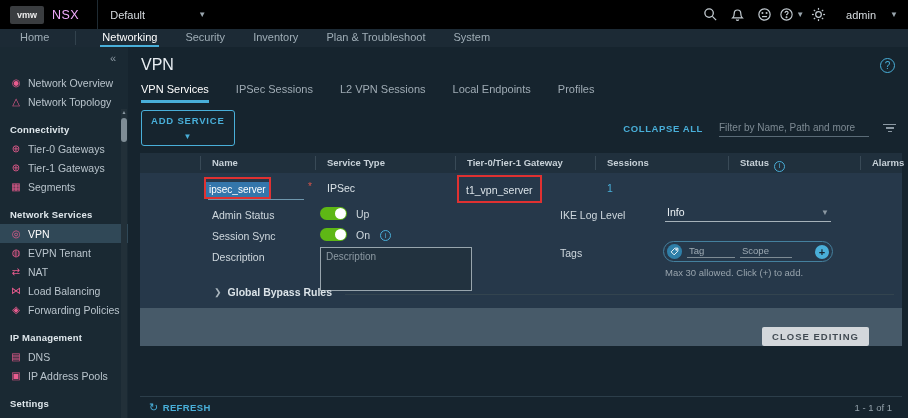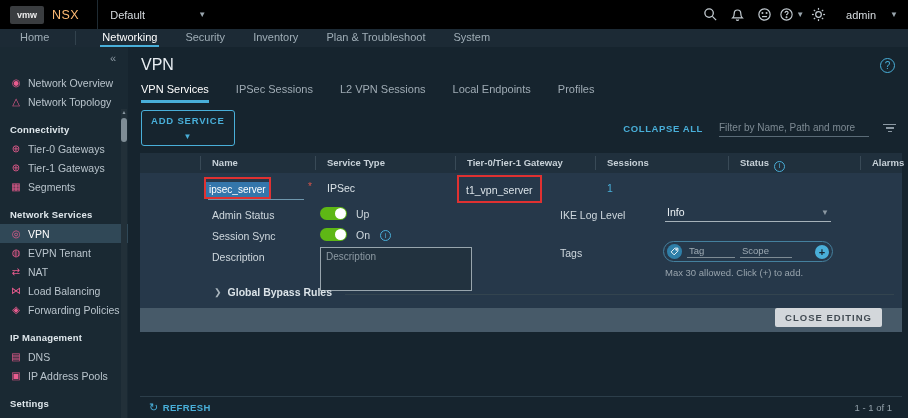--- a/index.html
+++ b/index.html
@@ -4,21 +4,21 @@
 <style>
   * { margin:0; padding:0; box-sizing:border-box; }
   html,body { width:908px; height:418px; overflow:hidden; background:#0d1920;
     font-family:"Liberation Sans", sans-serif; }
   .app { width:908px; height:418px; display:flex; flex-direction:column; background:#16242e; }
 
   
   .topbar { height:29px; background:#000; display:flex; align-items:center; flex:none; color:#d8dde1; }
   .logo-box { margin-left:10px; width:34px; height:18px; background:#3a3d40; border-radius:2px;
     display:flex; align-items:center; justify-content:center; font-size:9px; font-weight:bold; color:#ececec; }
-  .product-name { margin-left:8px; font-size:12.5px; color:#fdba74; letter-spacing:.5px; }
+  .product-name { margin-left:8px; font-size:12.5px; color:#f0abfc; letter-spacing:.5px; }
   .tb-divider { width:1px; height:29px; background:#1f2b33; margin-left:18px; }
   .org-selector { margin-left:12px; width:96px; display:flex; align-items:center; justify-content:space-between;
     font-size:11px; color:#d8dde1; cursor:pointer; }
   .spacer { flex:1; }
   .tb-icon { width:27px; height:22px; display:flex; align-items:center; justify-content:center; color:#c2cad0; cursor:pointer; }
   .tb-icon svg { display:block; }
   .user-menu { display:flex; align-items:center; gap:14px; margin:0 10px 0 14px; font-size:11px; }
   .chev { color:#9aa6ae; font-size:8px; }
 
   
@@ -104,21 +104,21 @@
   .tag-mini-input::placeholder { color:#9fabb4; }
   .plus-circle { width:14px; height:14px; border-radius:50%; background:#49afd9; color:#16242e; font-size:11px;
     font-weight:bold; display:flex; align-items:center; justify-content:center; margin-left:auto; cursor:pointer; flex:none; }
   .tags-help { position:absolute; font-size:9.5px; color:#98a4ad; white-space:nowrap; }
 
   .bypass { position:absolute; display:flex; align-items:center; gap:6px; cursor:pointer; }
   .bypass .caret { color:#a9b5bd; font-size:9px; }
   .bypass .txt { font-size:10.5px; font-weight:bold; color:#dbe3e8; }
   .bypass-line { position:absolute; height:1px; background:#33444f; }
 
-  .edit-footer { height:24px; background:#475a69; display:flex; align-items:flex-start; justify-content:flex-end; padding-right:20px; }
+  .edit-footer { height:38px; background:#475a69; display:flex; align-items:flex-end; justify-content:flex-end; padding-right:33px; }
   .close-editing { background:#d3d7db; color:#414a52; border:none; font-size:9.5px; font-weight:bold;
     letter-spacing:1px; padding:4px 10px; border-radius:2px; cursor:pointer; font-family:"Liberation Sans", sans-serif; }
 
   .fill { flex:1; }
 
   .statusbar { height:22px; border-top:1px solid #2c3e4a; display:flex; align-items:center;
     justify-content:space-between; padding:0 10px 0 9px; margin:0 6px 0 12px; }
   .refresh { display:flex; align-items:center; gap:4px; color:#49afd9; font-size:9.5px; font-weight:bold;
     letter-spacing:.4px; cursor:pointer; }
   .refresh .ricon { font-size:11px; font-weight:normal; }

